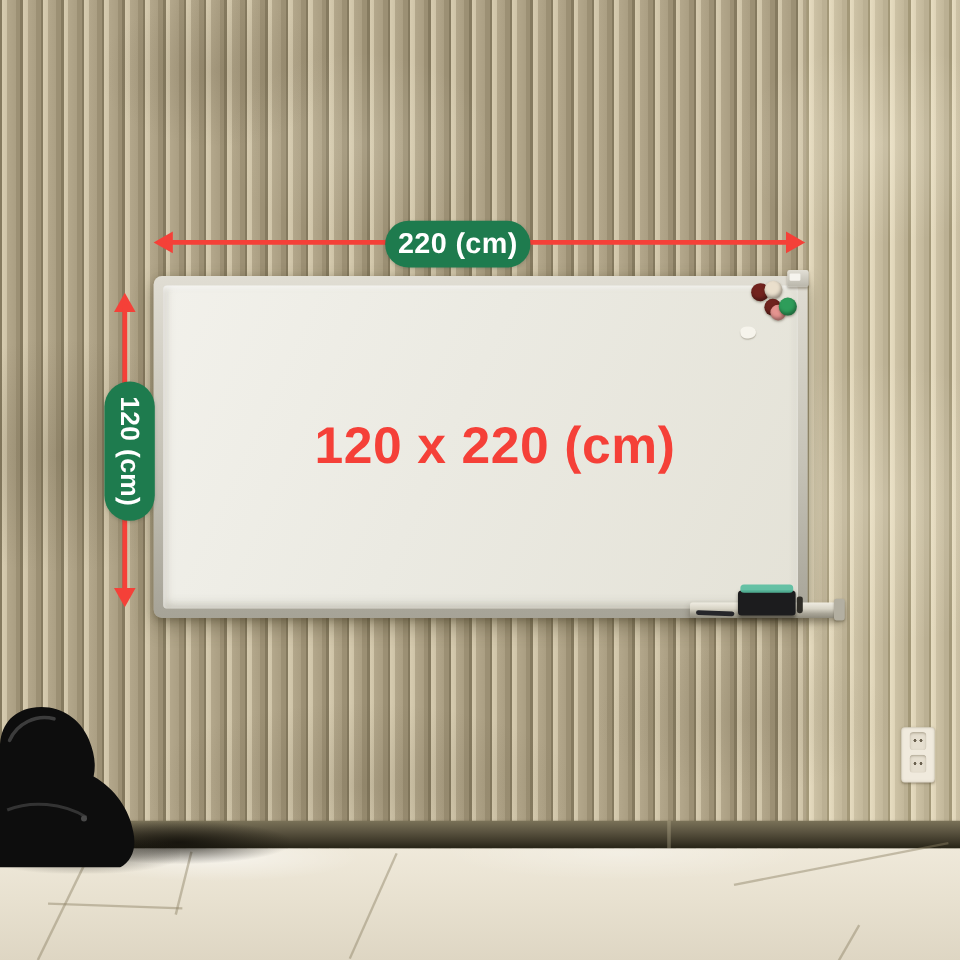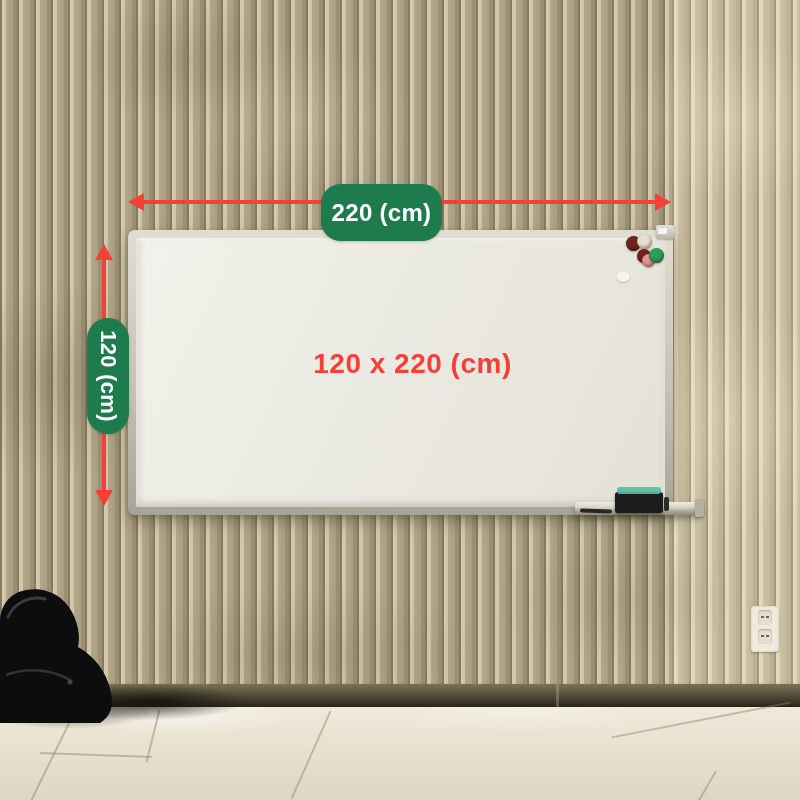--- a/index.html
+++ b/index.html
@@ -97,21 +97,21 @@
   }
   .surface{
     position:absolute;left:8px;top:8px;right:8px;bottom:8px;border-radius:3px;
     background:linear-gradient(115deg,#f2f1eb 0%,#ebeae2 45%,#e4e2d7 100%);
     box-shadow:inset 0 2px 4px rgba(255,255,255,.7),
                inset 0 -4px 7px rgba(120,115,95,.25),
                inset 4px 0 7px rgba(120,115,95,.12);
   }
   .board-label{
     position:absolute;left:0;right:0;top:118px;text-align:center;
-    padding-left:24px;font-size:28px;font-weight:bold;letter-spacing:.5px;
+    padding-left:24px;font-size:43px;font-weight:bold;letter-spacing:.5px;
     color:var(--accent-red);
   }
   .magnet{position:absolute;border-radius:50%;
     box-shadow:inset -1px -2px 3px rgba(0,0,0,.35), 0 1px 2px rgba(60,50,30,.45);}
   .m1{left:498px;top:6px;width:15px;height:15px;}
   .m2{left:509px;top:4px;width:15px;height:15px;}
   .m3{left:509px;top:19px;width:14px;height:14px;}
   .m4{left:514px;top:24px;width:13px;height:13px;}
   .m5{left:521px;top:18px;width:15px;height:15px;}
   .sticker{
@@ -171,21 +171,21 @@
   .v-arrow .head.up{top:0;border-left:9px solid transparent;border-right:9px solid transparent;
     border-bottom:16px solid var(--accent-red);}
   .v-arrow .head.down{bottom:0;border-left:9px solid transparent;border-right:9px solid transparent;
     border-top:16px solid var(--accent-red);}
   .pill{
     position:absolute;background:var(--accent-green);color:#fff;
     display:flex;align-items:center;justify-content:center;
     font-weight:bold;letter-spacing:.3px;
     box-shadow:0 1px 3px rgba(40,60,40,.25);
   }
-  .pill-top{left:321px;top:184px;width:121px;height:57px;border-radius:20px;font-size:24px;}
+  .pill-top{left:321px;top:184px;width:121px;height:39px;border-radius:20px;font-size:24px;}
   .pill-left{left:87px;top:318px;width:42px;height:116px;border-radius:21px;font-size:22px;}
   .pill-left .rot{transform:rotate(90deg);white-space:nowrap;}
 </style>
 </head>
 <body>
 
 <div class="scene">
 
   <div class="wall"></div>
   <div class="wall-right"></div>

